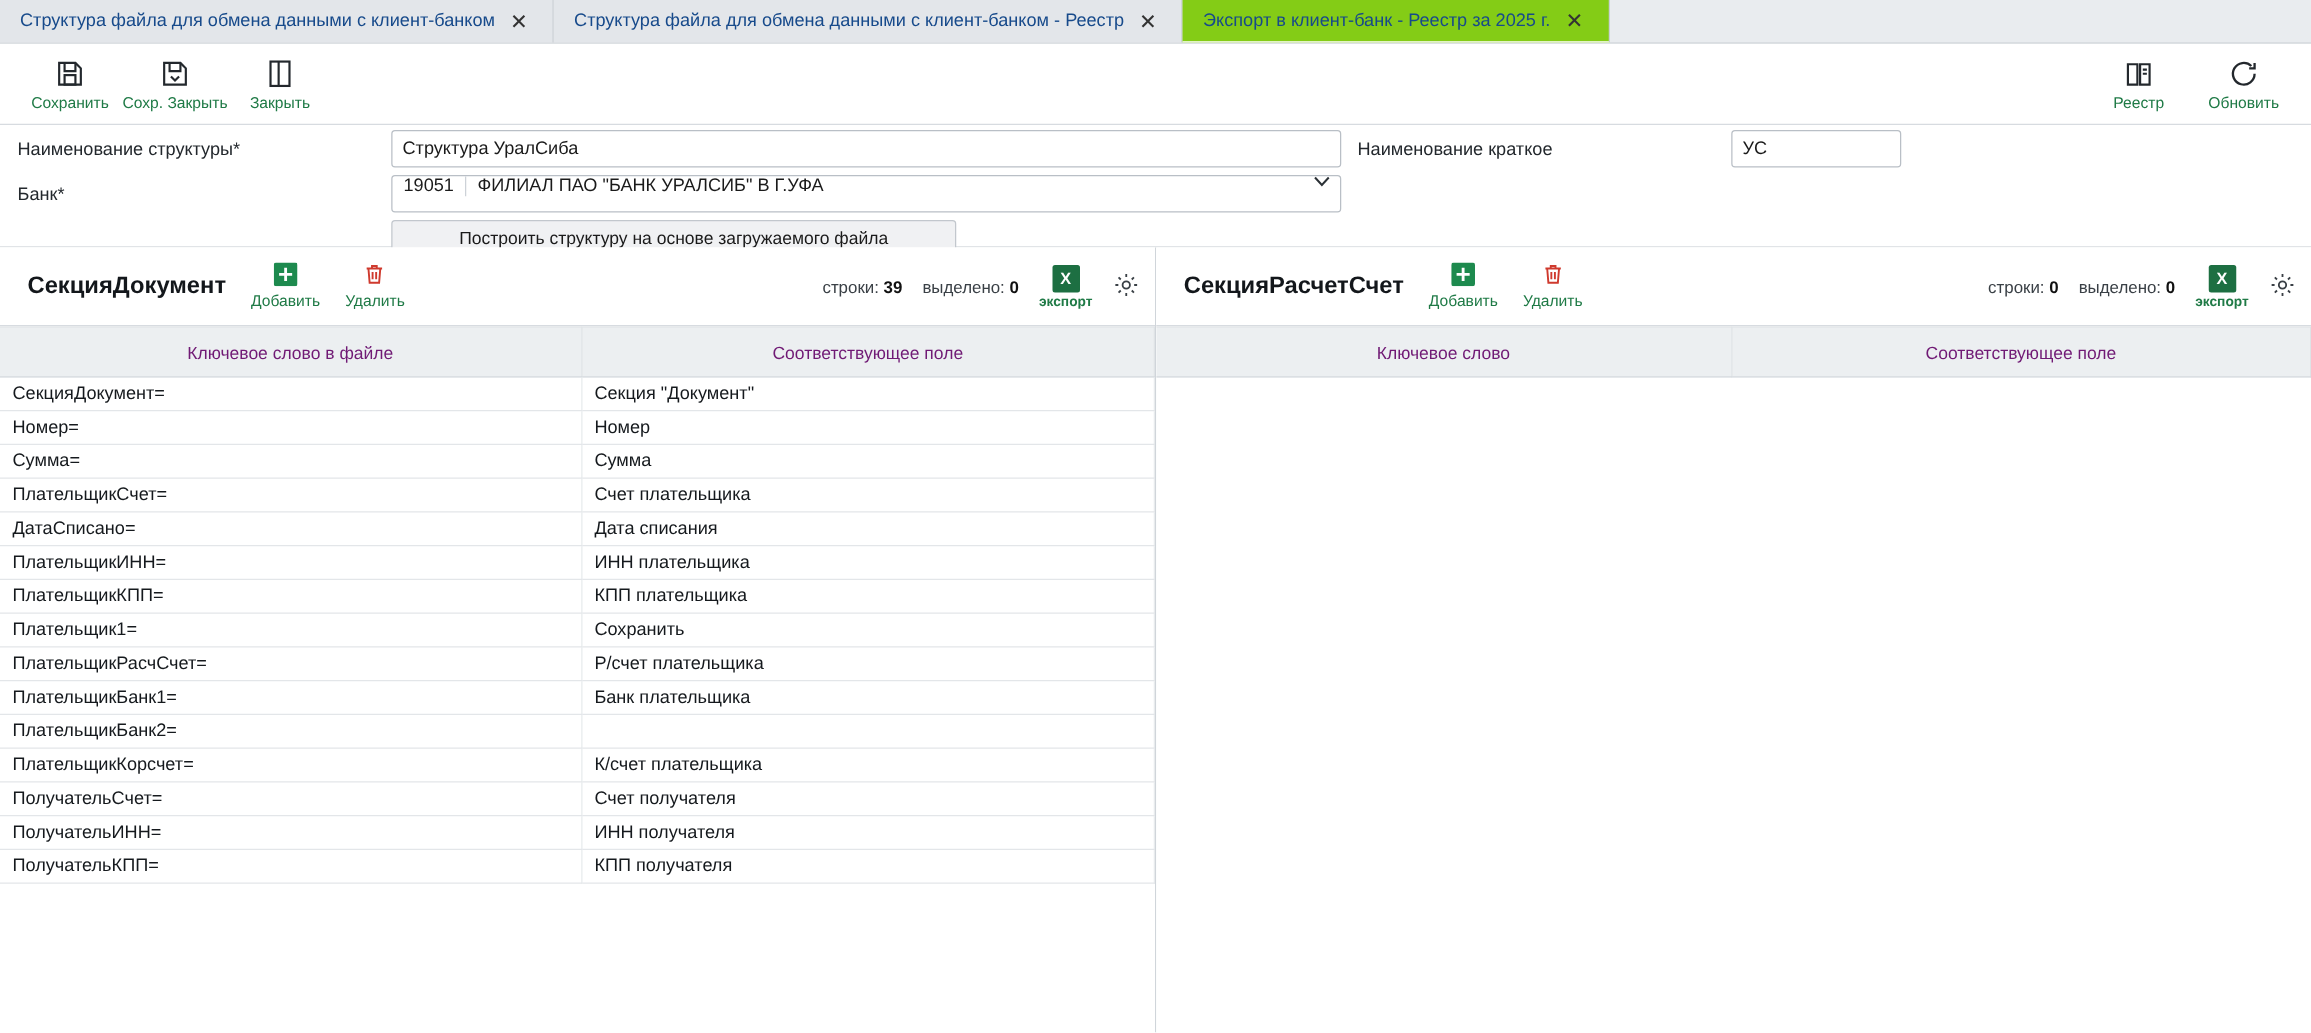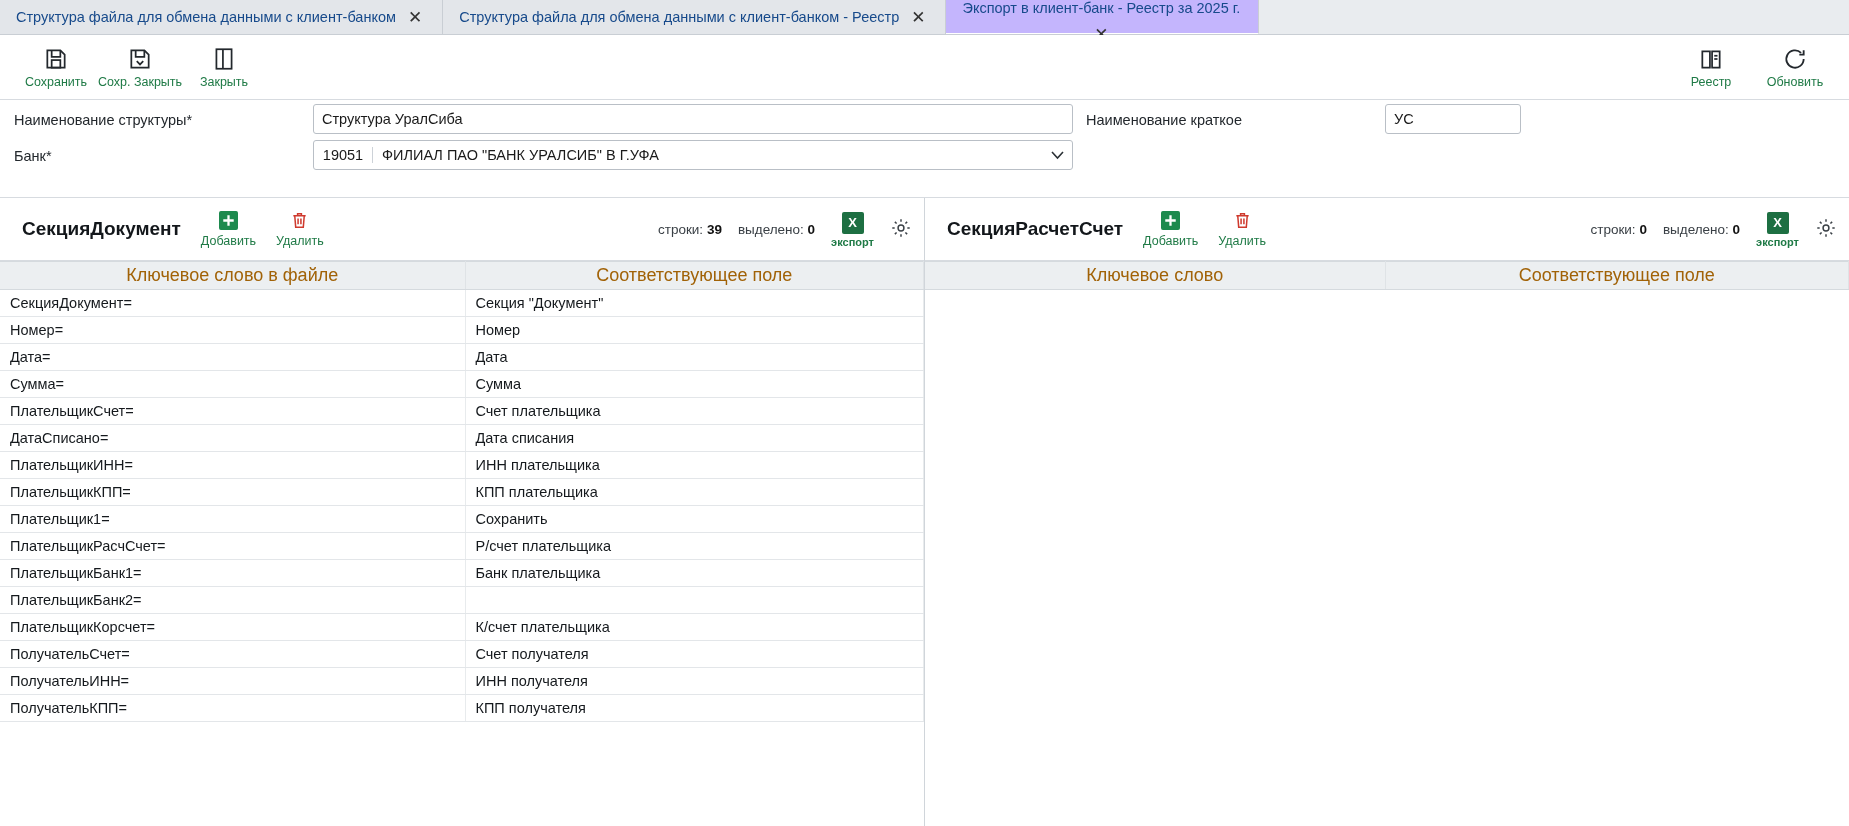--- a/index.html
+++ b/index.html
@@ -27,23 +27,22 @@
     gap: 10px;
     padding: 0 18px 0 16px;
     background: #e3e6ea;
     border-right: 1px solid #c9ced4;
     font-size: 14.5px;
     color: #174a8b;
     white-space: nowrap;
     cursor: default;
   }
   .tab.active {
-    background: #c4b5fd;
+    background: #84cc16;
     border-bottom: 1px solid #ffffff;
-    flex-direction: column;
   }
   .tab .close {
     font-size: 17px;
     line-height: 1;
     color: #333;
     padding: 0 2px;
     cursor: pointer;
   }
 
   
@@ -102,21 +101,21 @@
     background: #ffffff;
     font-family: "Liberation Sans", sans-serif;
     font-size: 14.5px;
     color: #1a1a1a;
     padding: 0 8px;
     outline: none;
   }
   .combo {
     position: absolute;
     display: flex;
-    align-items: center;
+    align-items: flex-start;
     height: 30px;
     border: 1px solid #b9bfc6;
     border-radius: 3px;
     background: #fff;
     overflow: hidden;
   }
   .combo .code {
     width: 59px;
     display: flex;
     align-items: center;
@@ -217,28 +216,28 @@
     border-radius: 2px;
   }
 
   
   table {
     width: 100%;
     border-collapse: collapse;
     table-layout: fixed;
   }
   thead th {
-    height: 28px;
+    height: 40px;
     background: #eceff1;
     border-top: 1px solid #d5dade;
     border-bottom: 1px solid #d5dade;
     border-right: 1px solid #dfe3e6;
-    font-size: 18px;
+    font-size: 14px;
     font-weight: normal;
-    color: #a16207;
+    color: #701a75;
     text-align: center;
   }
   tbody td {
     height: 27px;
     border-bottom: 1px solid #e3e6e9;
     border-right: 1px solid #e8ebed;
     font-size: 14.5px;
     color: #15191d;
     padding: 0 10px;
     white-space: nowrap;
@@ -333,20 +332,21 @@
   <div class="combo" style="left:313px; top:40px; width:760px;">
     <span class="code">19051</span>
     <span class="val">ФИЛИАЛ ПАО "БАНК УРАЛСИБ" В Г.УФА</span>
     <span class="arrow">
       <svg width="13" height="9" viewBox="0 0 13 9">
           <path d="M1 1l5.5 6L12 1" fill="none" stroke="#2b3136" stroke-width="1.6"></path>
         </svg>
     </span>
   </div>
 
+  <button class="buildbtn" style="left:313px; top:76px; width:452px;">Построить структуру на основе загружаемого файла</button>
 </div>
 
 <div class="panels">
 
   <div class="panel left">
     <div class="panel-head">
       <span class="panel-title">СекцияДокумент</span>
 
       <div class="mini-btn">
         <span>
@@ -407,24 +407,20 @@
         <tbody>
           <tr>
               <td>СекцияДокумент=</td>
               <td>Секция "Документ"</td>
             </tr>
           <tr>
               <td>Номер=</td>
               <td>Номер</td>
             </tr>
           <tr>
-              <td>Дата=</td>
-              <td>Дата</td>
-            </tr>
-          <tr>
               <td>Сумма=</td>
               <td>Сумма</td>
             </tr>
           <tr>
               <td>ПлательщикСчет=</td>
               <td>Счет плательщика</td>
             </tr>
           <tr>
               <td>ДатаСписано=</td>
               <td>Дата списания</td>

